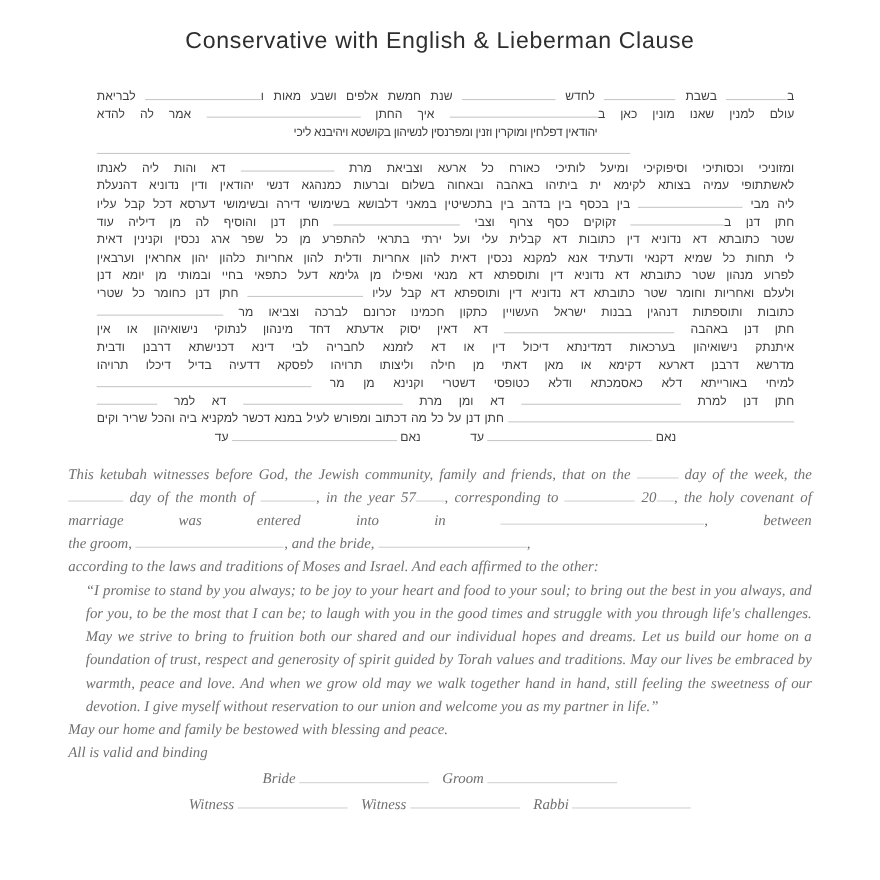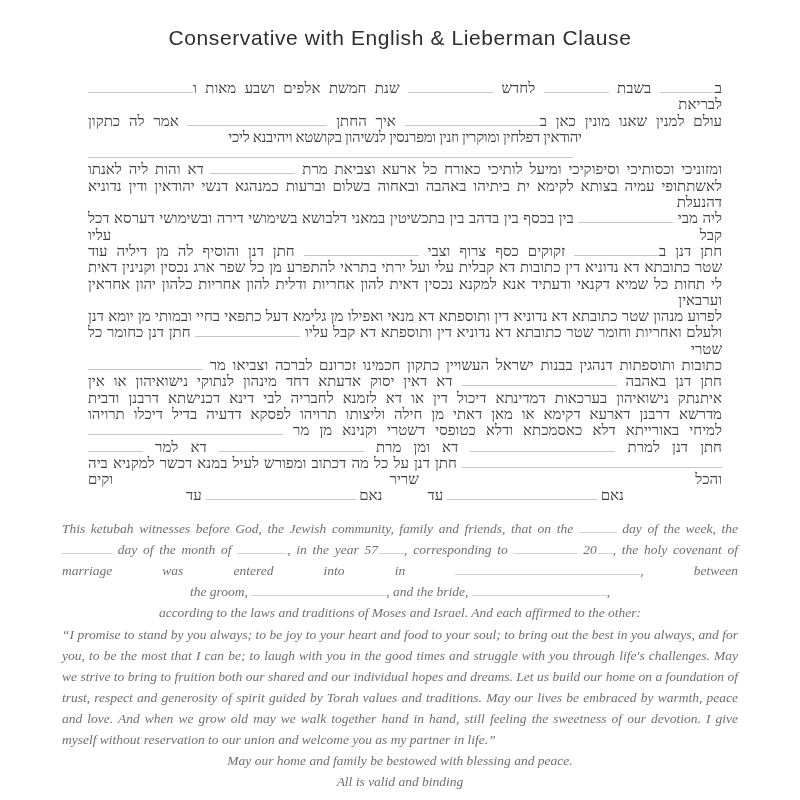--- a/index.html
+++ b/index.html
@@ -7,58 +7,58 @@
     width:800px;height:800px;background:#ffffff;overflow:hidden;
     font-family:"Liberation Sans",sans-serif;
   }
   .title{
     margin-top:26px;text-align:center;font-size:21px;color:#2e2e2e;
     letter-spacing:.6px;font-family:"Liberation Sans",sans-serif;
   }
   
   .hebrew{
     direction:rtl;margin:30px 78px 0 88px;
-    font-family:Liberation Serif, serif;
-    font-size:15px;line-height:16.3px;color:#3e3e3e;
+    font-family:Liberation Sans, sans-serif;
+    font-size:11px;line-height:16.3px;color:#3e3e3e;
   }
   .hebrew .line{text-align:justify;text-align-last:justify;}
   .hebrew .line.center{text-align:right;text-align-last:center;}
   .hebrew .line.leftline{text-align:left;text-align-last:left;}
   .hebrew .line.tight{letter-spacing:-.3px;}
   .blank{
     display:inline-block;height:10px;border-bottom:1px solid #c8c8c8;
   }
   .gapsp{display:inline-block;height:1px;}
   
   .english{
     margin:14px auto 0;width:676px;
     font-family:"Liberation Serif",serif;font-style:italic;
     font-size:13.5px;line-height:21px;color:#6f6f6f;
   }
   .english .line{margin:0;}
   .english .blank{height:12px;border-bottom:1px solid #d2d2d2;}
   .english .intro{text-align:justify;text-align-last:justify;}
-  .english .vow{text-align:justify;margin-top:1px;}
-  .english .centerline{text-align:center;}
+  .english .vow{text-align:justify;margin-top:1px;margin-left:16px;}
+  .english .centerline{text-align:left;}
   
   .signatures{
     margin:2px auto 0;width:676px;text-align:center;
     font-family:"Liberation Serif",serif;font-style:italic;
     font-size:13.5px;line-height:23px;color:#6f6f6f;
   }
   .signatures .blank{height:12px;border-bottom:1px solid #d2d2d2;}
 </style>
 </head>
 <body>
 
 <div class="page">
   <div class="title">Conservative with English &amp; Lieberman Clause</div>
   <div class="hebrew">
       <div class="line"><span class="run">ב</span><span class="blank" style="width: 55px;"></span><span class="run"> בשבת </span><span class="blank" style="width: 65px;"></span><span class="run"> לחדש </span><span class="blank" style="width: 85px;"></span><span class="run"> שנת חמשת אלפים ושבע מאות ו</span><span class="blank" style="width: 105px;"></span><span class="run"> לבריאת</span></div>
-      <div class="line"><span class="run">עולם למנין שאנו מונין כאן ב</span><span class="blank" style="width: 135px;"></span><span class="run"> איך החתן </span><span class="blank" style="width: 140px;"></span><span class="run"> אמר לה כתקון</span></div>
+      <div class="line"><span class="run">עולם למנין שאנו מונין כאן ב</span><span class="blank" style="width: 135px;"></span><span class="run"> איך החתן </span><span class="blank" style="width: 140px;"></span><span class="run"> אמר לה להדא</span></div>
       <div class="line center tight"><span class="run">יהודאין דפלחין ומוקרין וזנין ומפרנסין לנשיהון בקושטא ויהיבנא ליכי</span></div>
       <div class="line leftline"><span class="blank" style="width: 485px;"></span></div>
       <div class="line"><span class="run">ומזוניכי וכסותיכי וסיפוקיכי ומיעל לותיכי כאורח כל ארעא וצביאת מרת </span><span class="blank" style="width: 85px;"></span><span class="run"> דא והות ליה לאנתו</span></div>
       <div class="line"><span class="run">לאשתתופי עמיה בצותא לקימא ית ביתיהו באהבה ובאחוה בשלום וברעות כמנהגא דנשי יהודאין ודין נדוניא דהנעלת</span></div>
       <div class="line"><span class="run">ליה מבי </span><span class="blank" style="width: 95px;"></span><span class="run"> בין בכסף בין בדהב בין בתכשיטין במאני דלבושא בשימושי דירה ובשימושי דערסא דכל קבל עליו</span></div>
       <div class="line"><span class="run">חתן דנן ב</span><span class="blank" style="width: 85px;"></span><span class="run"> זקוקים כסף צרוף וצבי </span><span class="blank" style="width: 115px;"></span><span class="run"> חתן דנן והוסיף לה מן דיליה עוד</span></div>
       <div class="line"><span class="run">שטר כתובתא דא נדוניא דין כתובות דא קבלית עלי ועל ירתי בתראי להתפרע מן כל שפר ארג נכסין וקנינין דאית</span></div>
       <div class="line"><span class="run">לי תחות כל שמיא דקנאי ודעתיד אנא למקנא נכסין דאית להון אחריות ודלית להון אחריות כלהון יהון אחראין וערבאין</span></div>
       <div class="line"><span class="run">לפרוע מנהון שטר כתובתא דא נדוניא דין ותוספתא דא מנאי ואפילו מן גלימא דעל כתפאי בחיי ובמותי מן יומא דנן</span></div>
       <div class="line"><span class="run">ולעלם ואחריות וחומר שטר כתובתא דא נדוניא דין ותוספתא דא קבל עליו </span><span class="blank" style="width: 105px;"></span><span class="run"> חתן דנן כחומר כל שטרי</span></div>

